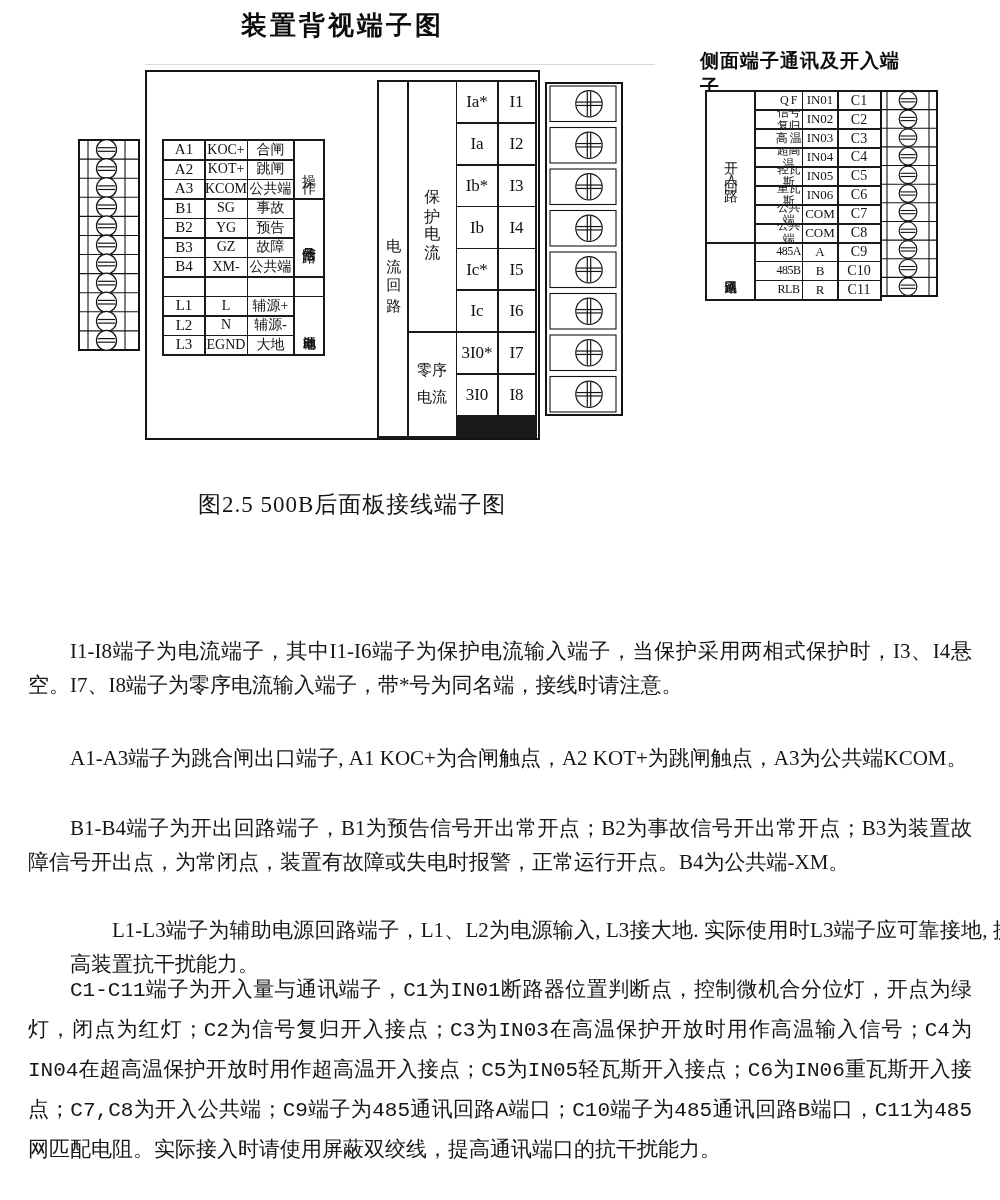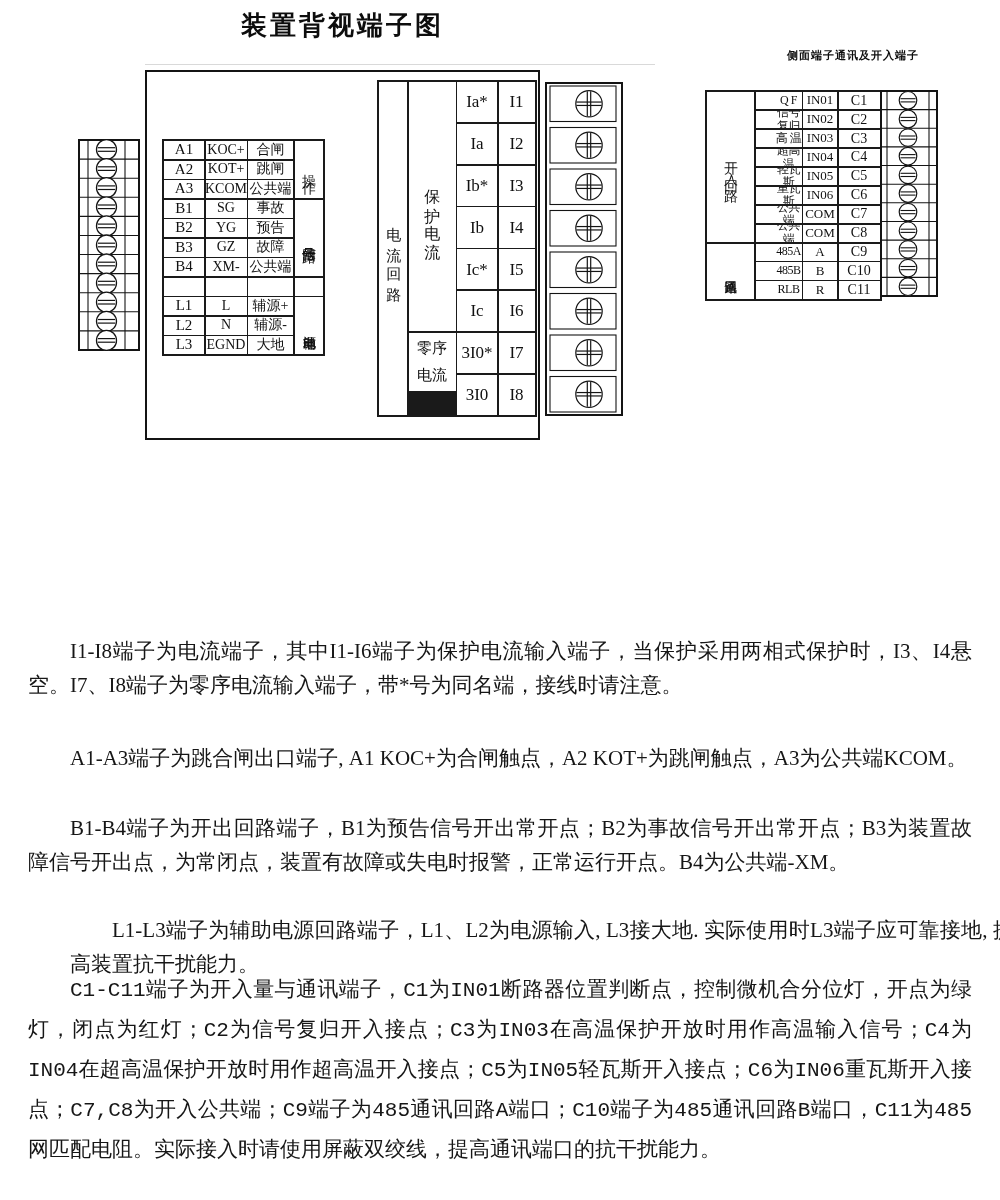--- a/index.html
+++ b/index.html
@@ -5,23 +5,23 @@
   * { margin:0; padding:0; box-sizing:border-box; }
   html,body { background:#fff; }
   body { font-family:"Liberation Serif","DejaVu Serif",serif; color:#111; }
   .page { position:relative; width:1000px; height:1200px; background:#fff; overflow:hidden; }
   .abs { position:absolute; }
 
   
   .main-title { left:145px; top:8px; width:395px; text-align:center;
     font-family:Liberation Mono, monospace; font-weight:bold;
     font-size:26px; letter-spacing:3px; color:#0d0d0d; }
-  .side-title { left:700px; top:48px; width:210px; text-align:right;
+  .side-title { left:700px; top:48px; width:210px; text-align:left;
     font-family:"Liberation Sans","DejaVu Sans",sans-serif; font-weight:bold;
-    font-size:11px; letter-spacing:1px; color:#0d0d0d;margin-left:9px; }
+    font-size:19px; letter-spacing:1px; color:#0d0d0d; }
   .caption { left:198px; top:489px; font-size:23px; letter-spacing:1px; color:#151515; }
 
   .rule { left:145px; top:64px; width:510px; height:1px; background:#d9d9d9; }
 
   
   .frame { left:145px; top:70px; width:395px; height:370px; border:2.5px solid #141414; }
 
   
   .tbl { position:absolute; display:flex; gap:1.5px; background:#1a1a1a; border:2px solid #1a1a1a; }
   .grid { display:grid; gap:1.5px; background:#1a1a1a; }
@@ -38,21 +38,21 @@
   .og0 { height:57px;  font-size:14px; letter-spacing:7px; }
   .og1 { height:76.5px; font-size:14px; letter-spacing:1px; }
   .og2 { height:18px; }
   .og3 { height:57px; font-size:13px; letter-spacing:0; }
 
   
   .cur-loop-col { width:28px; }
   .cur-loop { flex:1; font-size:15px; letter-spacing:20px; padding-top:14px; }
   .cur-gcol { width:47px; }
   .cg0 { height:249.3px; font-size:16px; letter-spacing:18px; padding-top:10px; }
-  .cg1 { height:58px; font-size:15px; padding:4px 7px; line-height:1.8; }
+  .cg1 { height:103px; font-size:15px; padding:4px 7px; line-height:1.8; }
   .cur-grid { grid-template-columns:40px 36px; grid-template-rows:repeat(8,40.3px); }
 
   
   .side-gcol { width:47px; }
   .sg0 { height:150.1px; font-size:14px; letter-spacing:9px; padding-top:4px; }
   .sg1 { height:55.35px; font-size:12.5px; letter-spacing:0; }
   .side-grid { grid-template-columns:46px 34px 41px; grid-template-rows:repeat(11,17.45px); }
 
   
   .note { position:absolute; left:28px; width:944px; font-size:21px;
@@ -309,20 +309,21 @@
     <use href="#ss2" x="28" y="66.2"></use>
       <use href="#ss2" x="28" y="84.9"></use>
     <use href="#ss2" x="28" y="103.5"></use>
       <use href="#ss2" x="28" y="122.1"></use>
     <use href="#ss2" x="28" y="140.8"></use>
       <use href="#ss2" x="28" y="159.4"></use>
     <use href="#ss2" x="28" y="178.1"></use>
       <use href="#ss2" x="28" y="196.7"></use>
   </svg>
 
+  <div class="abs caption">图2.5  500B后面板接线端子图</div>
 
   <div class="note lh34 ind" style="top:634px;">I1-I8端子为电流端子，其中I1-I6端子为保护电流输入端子，当保护采用两相式保护时，I3、I4悬空。I7、I8端子为零序电流输入端子，带*号为同名端，接线时请注意。</div>
   <div class="note lh34 ind" style="top:741px;">A1-A3端子为跳合闸出口端子, A1 KOC+为合闸触点，A2 KOT+为跳闸触点，A3为公共端KCOM。</div>
   <div class="note lh34 ind" style="top:811px;">B1-B4端子为开出回路端子，B1为预告信号开出常开点；B2为事故信号开出常开点；B3为装置故障信号开出点，为常闭点，装置有故障或失电时报警，正常运行开点。B4为公共端-XM。</div>
   <div class="note lh34 ind" style="top:913px;margin-left:42px;">L1-L3端子为辅助电源回路端子，L1、L2为电源输入, L3接大地. 实际使用时L3端子应可靠接地, 提高装置抗干扰能力。</div>
   <div class="note lh40 ind" style="top:971px;font-family:Liberation Mono, monospace;">C1-C11端子为开入量与通讯端子，C1为IN01断路器位置判断点，控制微机合分位灯，开点为绿灯，闭点为红灯；C2为信号复归开入接点；C3为IN03在高温保护开放时用作高温输入信号；C4为IN04在超高温保护开放时用作超高温开入接点；C5为IN05轻瓦斯开入接点；C6为IN06重瓦斯开入接点；C7,C8为开入公共端；C9端子为485通讯回路A端口；C10端子为485通讯回路B端口，C11为485网匹配电阻。实际接入时请使用屏蔽双绞线，提高通讯端口的抗干扰能力。</div>
 
 </div>
 
 </body></html>

